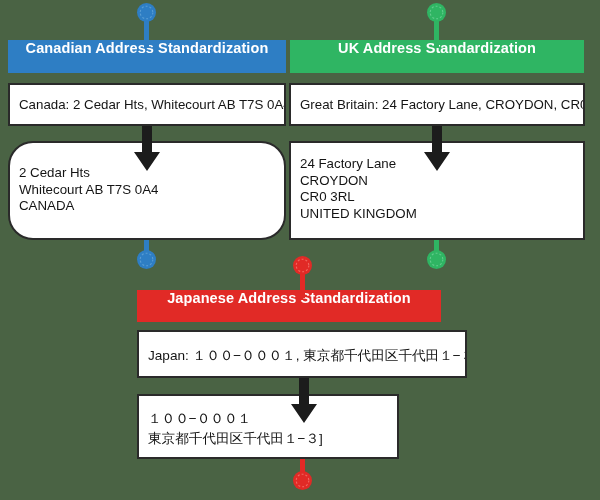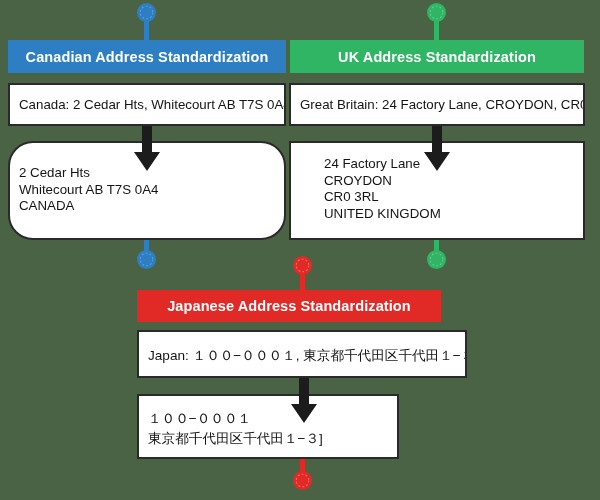--- a/index.html
+++ b/index.html
@@ -23,21 +23,21 @@
 
   
   .panel { position: absolute; }
 
   .panel-header {
     position: absolute;
     color: #ffffff;
     font-weight: bold;
     font-size: 14.5px;
     display: flex;
-    align-items: center;
+    align-items: flex-start;
     justify-content: center;
     letter-spacing: 0.1px;
     z-index: 4;
   }
 
   .addr-box {
     position: absolute;
     background: #ffffff;
     border: 2px solid #2a2a2a;
     box-sizing: border-box;
@@ -139,21 +139,21 @@
 
     <div class="panel-header" style="left:290px; top:40px; width:294px; height:33px; background:#2fb563;">
       <span>UK Address Standardization</span>
     </div>
 
     <div class="addr-box" style="left:289px; top:83px; width:296px; height:43px;">
       <div class="addr-text" style="top:12px;">Great Britain: 24 Factory Lane, CROYDON, CR0 3RL</div>
     </div>
 
     <div class="addr-box" style="left:289px; top:141px; width:296px; height:99px;">
-      <div class="addr-text" style="top:13px;margin-left:24px;"><span>24 Factory Lane</span>
+      <div class="addr-text" style="top:13px;"><span>24 Factory Lane</span>
 <span>CROYDON</span>
 <span>CR0 3RL</span>
 <span>UNITED KINGDOM</span></div>
     </div>
 
     <div class="arrow" style="left:423px; top:126px;">
       <svg width="28" height="46" viewBox="0 0 28 46">
         <path d="M9,0 L19,0 L19,26 L27,26 L14,45 L1,26 L9,26 Z" fill="#1c1c1c"></path>
       </svg>
     </div>

